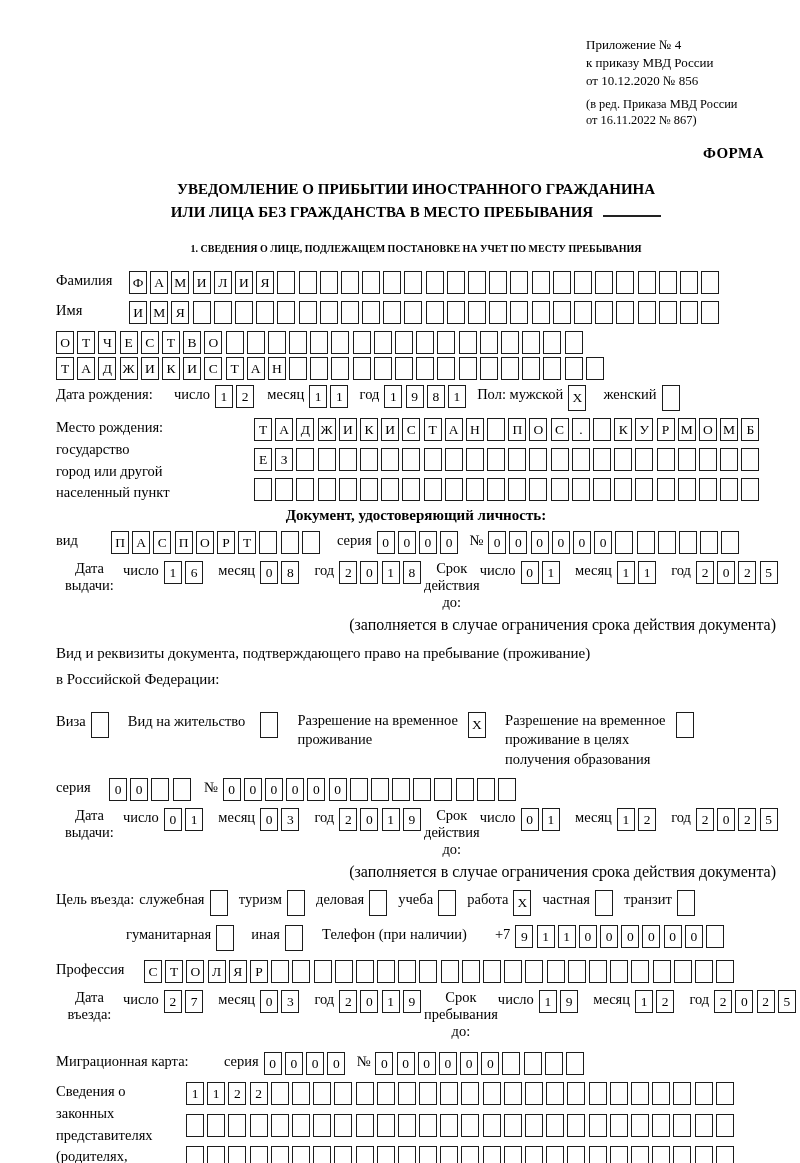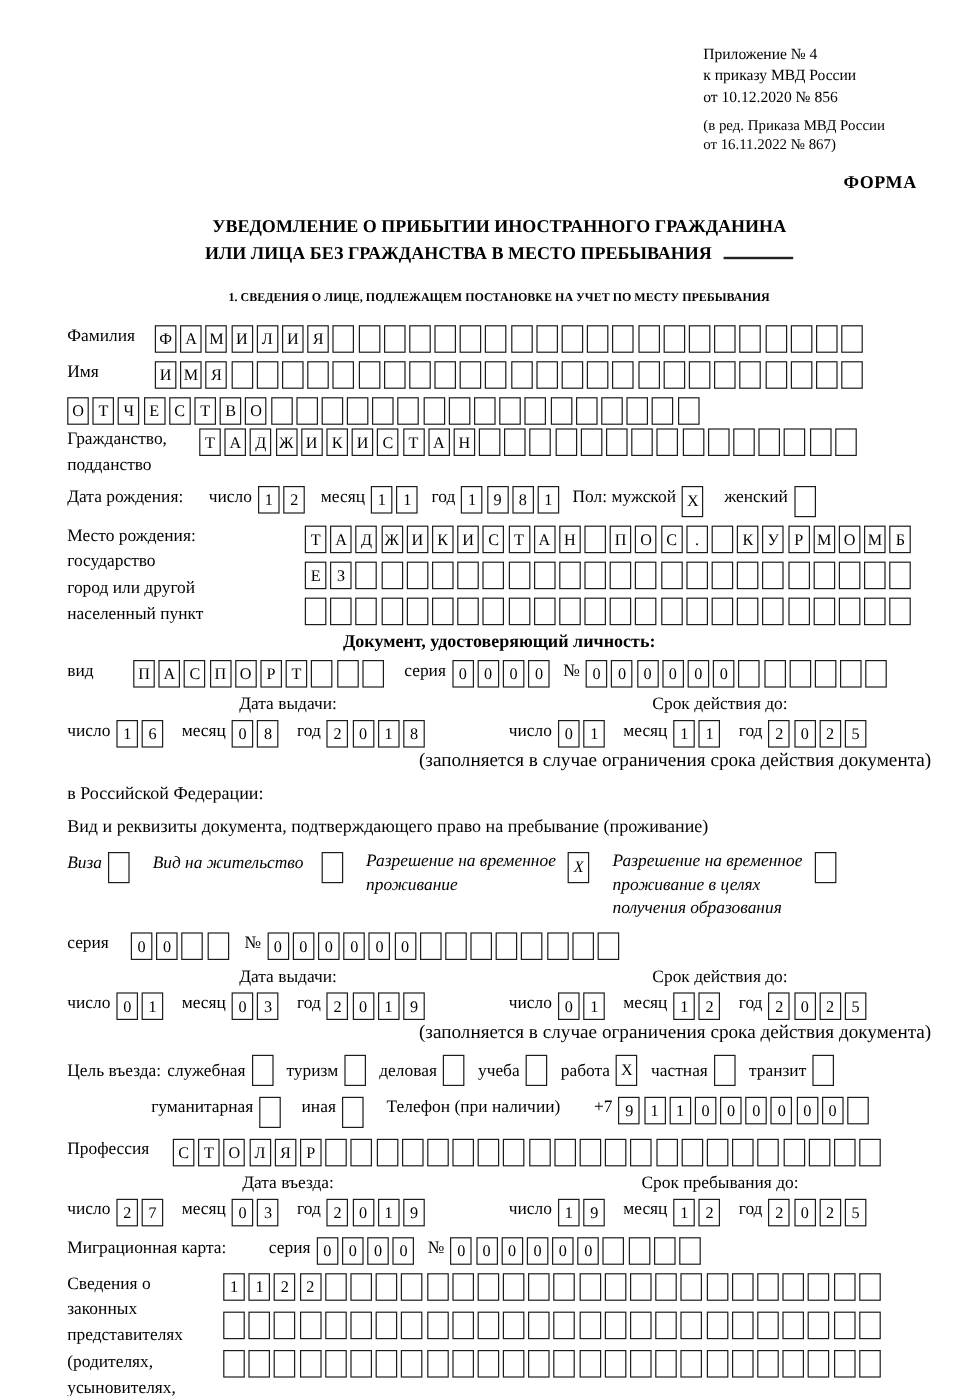--- a/index.html
+++ b/index.html
@@ -23,21 +23,21 @@
   .cells{display:flex;flex-wrap:nowrap;padding-top:1px;}
   .cell{
     flex:none;display:inline-block;width:16px;height:21px;
     border:1.6px solid #1c1c1c;margin-right:3.2px;
     text-align:center;font-size:13.5px;line-height:21px;
     font-family:"Liberation Serif", serif;background:#fff;
   }
   .cbx .cell{height:24px;line-height:24px;}
   .stack{display:flex;flex-direction:column;gap:6px;}
   .dcols{display:flex;margin-bottom:2px;font-size:14.5px;}
-  .dcol{display:flex;flex-direction:column;}
+  .dcol{display:flex;flex-direction:row;}
   .dcol .dhead{text-align:center;margin-bottom:3px;}
   .dgrp{display:flex;align-items:flex-start;}
   .dgrp .t{margin-right:5px;white-space:nowrap;padding-top:2px;}
   .dgrp .t2{margin-left:12px;}
   .note{font-size:16px;text-align:right;margin:0 0 8px 0;}
   .optcol{line-height:1.35;margin-left:16px;}
   .ml8{margin-left:8px;}.ml10{margin-left:10px;}.ml14{margin-left:14px;}.ml16{margin-left:16px;text-align:center;}
   .mr5{margin-right:5px;}
   .plain{font-size:15px;line-height:1.5;margin-bottom:4px;}
 </style>
@@ -159,24 +159,20 @@
         <span class="cell"></span>
         <span class="cell"></span>
         <span class="cell"></span>
         <span class="cell"></span>
         <span class="cell"></span>
         <span class="cell"></span>
       </span>
   </div>
 
   <div class="frow" style="margin-bottom:2px;">
-    <span class="lblcol" style="width:110px;">
-      <span class="lbl">Гражданство,</span><br>
-      <span class="lbl">подданство</span>
-    </span>
     <span class="cells">
         <span class="cell">Т</span>
         <span class="cell">А</span>
         <span class="cell">Д</span>
         <span class="cell">Ж</span>
         <span class="cell">И</span>
         <span class="cell">К</span>
         <span class="cell">И</span>
         <span class="cell">С</span>
         <span class="cell">Т</span>
@@ -399,24 +395,24 @@
             <span class="cell">2</span>
             <span class="cell">0</span>
             <span class="cell">2</span>
             <span class="cell">5</span>
           </span>
       </div>
     </div>
   </div>
   <div class="note">(заполняется в случае ограничения срока действия документа)</div>
 
+  <div class="plain">Вид и реквизиты документа, подтверждающего право на пребывание (проживание)</div>
   <div class="plain">в Российской Федерации:</div>
-  <div class="plain">Вид и реквизиты документа, подтверждающего право на пребывание (проживание)</div>
-
-  <div class="frow" style="margin-top:9px;margin-bottom:8px;font-style:italic;">
+
+  <div class="frow" style="margin-top:20px;margin-bottom:8px;">
     <span class="lbl mr5">Виза</span>
     <span class="cells cbx">
         <span class="cell"></span>
       </span>
     <span class="lbl mr5 ml16">Вид на жительство</span>
     <span class="cells cbx ml10">
         <span class="cell"></span>
       </span>
     <span class="optcol">
       <span>Разрешение на временное</span><br>
@@ -503,21 +499,21 @@
             <span class="cell">2</span>
             <span class="cell">0</span>
             <span class="cell">2</span>
             <span class="cell">5</span>
           </span>
       </div>
     </div>
   </div>
   <div class="note">(заполняется в случае ограничения срока действия документа)</div>
 
-  <div class="frow" style="margin-bottom:8px;align-items:flex-end;">
+  <div class="frow" style="margin-bottom:8px;">
     <span class="lbl mr5">Цель въезда:</span>
     <span class="lbl mr5">служебная</span>
     <span class="cells cbx">
         <span class="cell"></span>
       </span>
     <span class="lbl mr5 ml8">туризм</span>
     <span class="cells cbx">
         <span class="cell"></span>
       </span>
     <span class="lbl mr5 ml8">деловая</span>

